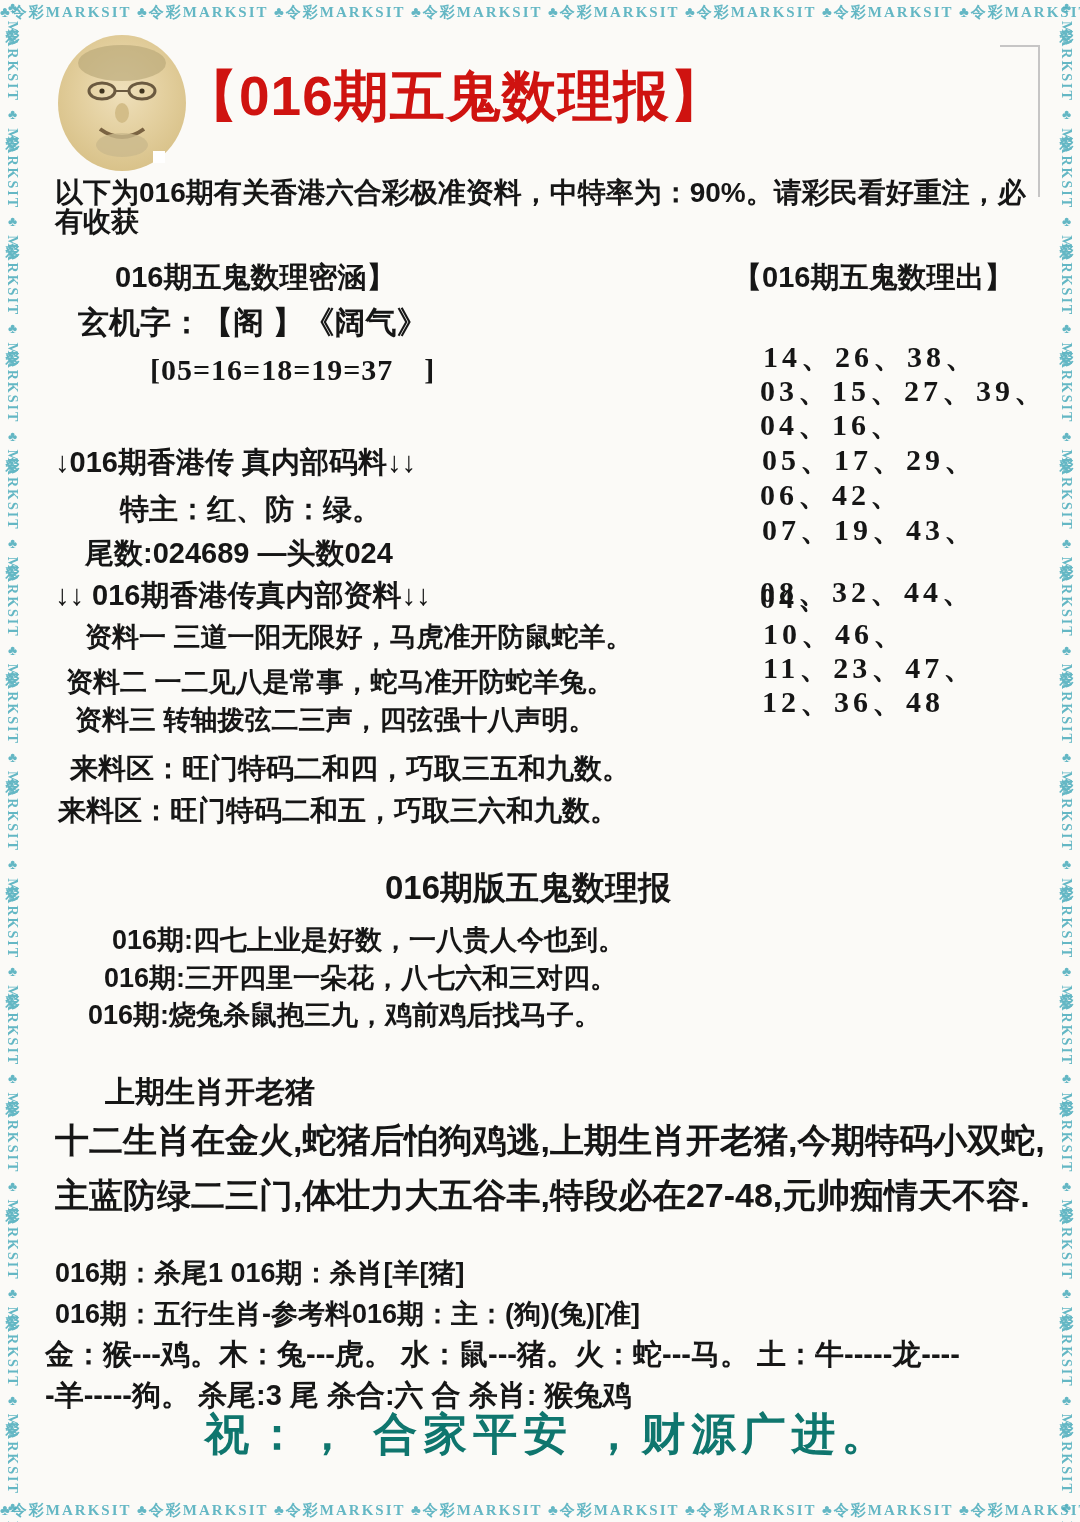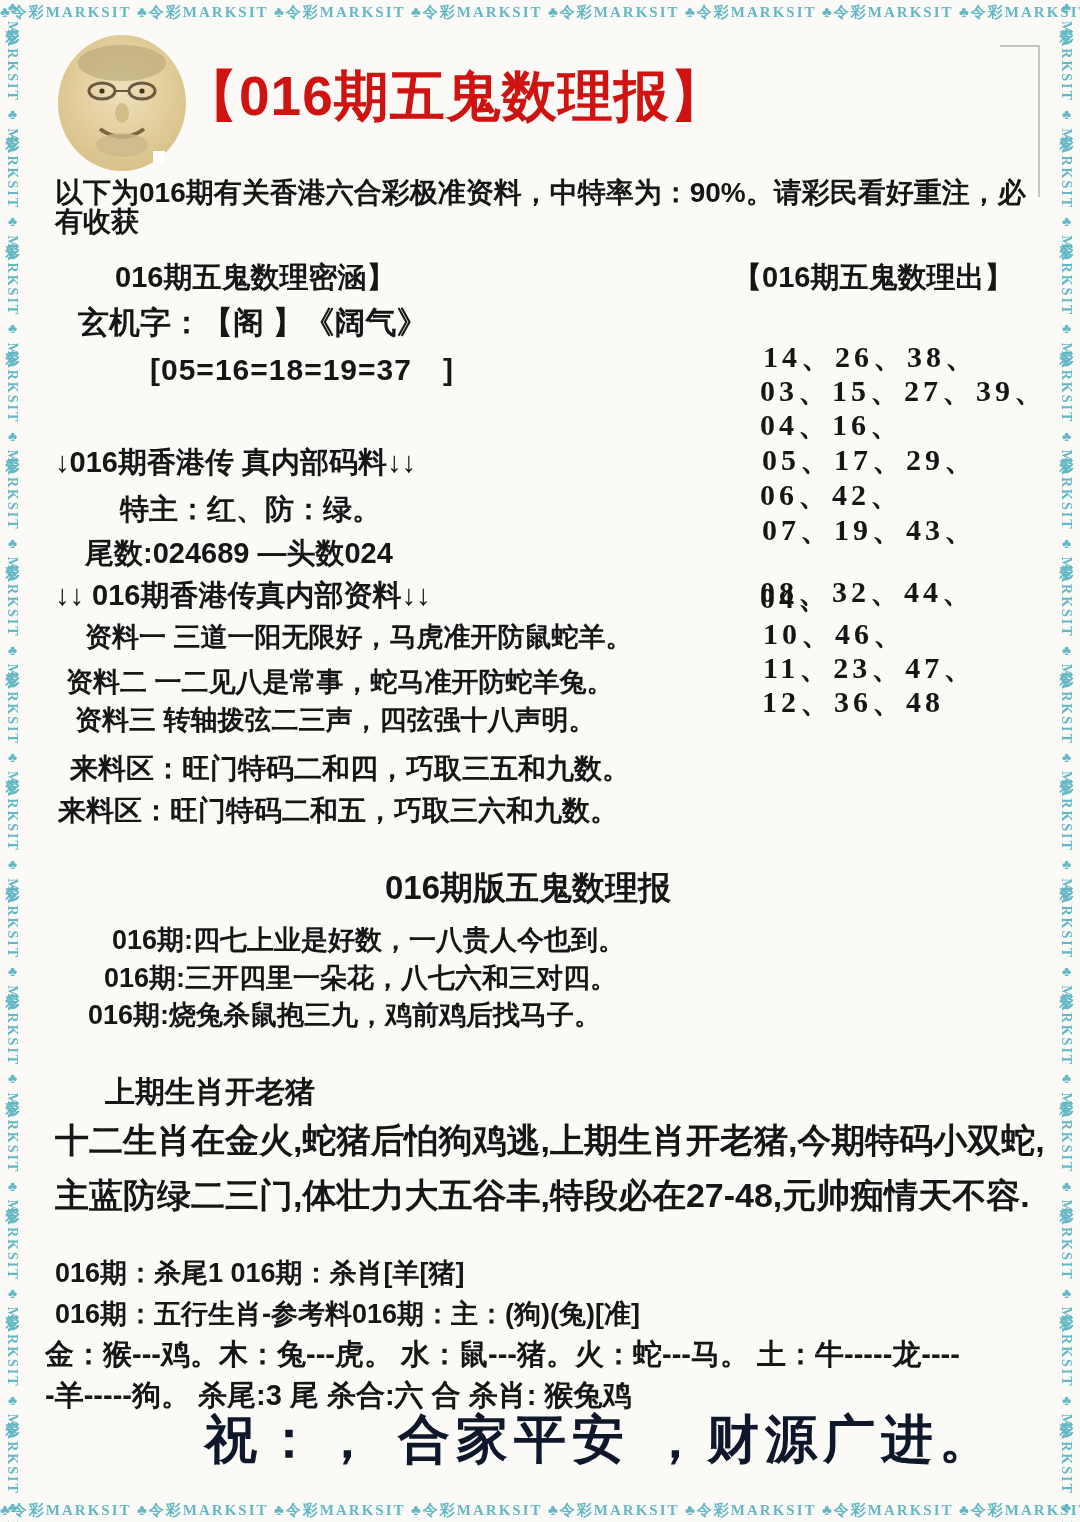--- a/index.html
+++ b/index.html
@@ -19,22 +19,22 @@
            writing-mode:vertical-rl; line-height:24px;}
   .strip.left{left:0;}
   .strip.right{right:2px;}
 
   .t{position:absolute; white-space:nowrap; font-weight:bold;}
   .title{color:#cf1310; font-size:55px; letter-spacing:1px;}
   .intro{font-size:28px; white-space:normal; width:995px; line-height:29px;}
   .num-row{font-family:"Liberation Serif", serif; font-weight:bold;
            font-size:30px; letter-spacing:4px;}
   .mid-line{white-space:nowrap;}
-  .blessing{color:#0f172a; font-size:52px; letter-spacing:6px;
-            font-family:Liberation Serif, serif;}
+  .blessing{color:#0f766e; font-size:44px; letter-spacing:6px;
+            font-family:Liberation Sans, sans-serif;}
   .corner{position:absolute; border-top:2px solid #b9b9b9;
           border-right:2px solid #b9b9b9; width:38px; height:150px;
           opacity:.8;}
   .portrait{position:absolute;}
 </style>
 </head>
 <body>
 
 <div class="page">
 
@@ -67,21 +67,21 @@
       <rect x="98" y="118" width="12" height="12" fill="#ffffff"></rect>
     </svg>
   </div>
 
   <div class="t title" style="left:183px; top:60px;">【016期五鬼数理报】</div>
 
   <div class="t intro" style="left:55px; top:178px;">以下为016期有关香港六合彩极准资料，中特率为：90%。请彩民看好重注，必有收获</div>
 
   <div class="t" style="left:115px; top:258px; font-size:29px;">016期五鬼数理密涵】</div>
   <div class="t" style="left:78px; top:302px; font-size:31px;">玄机字：【阁 】《阔气》</div>
-  <div class="t" style="left:150px; top:350px; font-size:30px; letter-spacing:1px;">[05=16=18=19=37　]</div>
+  <div class="t" style="left:150px; top:350px; font-size:30px; letter-spacing:1px;font-family:Liberation Serif, serif;">[05=16=18=19=37　]</div>
 
   <div class="t" style="left:55px; top:443px; font-size:29px;">↓016期香港传 真内部码料↓↓</div>
   <div class="t" style="left:120px; top:490px; font-size:29px;">特主：红、防：绿。</div>
   <div class="t" style="left:85px; top:534px; font-size:29px;">尾数:024689 —头数024</div>
   <div class="t" style="left:55px; top:576px; font-size:29px;">↓↓ 016期香港传真内部资料↓↓</div>
   <div class="t" style="left:85px; top:619px; font-size:27px;">资料一 三道一阳无限好，马虎准开防鼠蛇羊。</div>
   <div class="t" style="left:66px; top:664px; font-size:27px;">资料二 一二见八是常事，蛇马准开防蛇羊兔。</div>
   <div class="t" style="left:75px; top:702px; font-size:27px;">资料三 转轴拨弦二三声，四弦强十八声明。</div>
   <div class="t" style="left:70px; top:750px; font-size:28px;">来料区：旺门特码二和四，巧取三五和九数。</div>
   <div class="t" style="left:58px; top:792px; font-size:28px;">来料区：旺门特码二和五，巧取三六和九数。</div>

